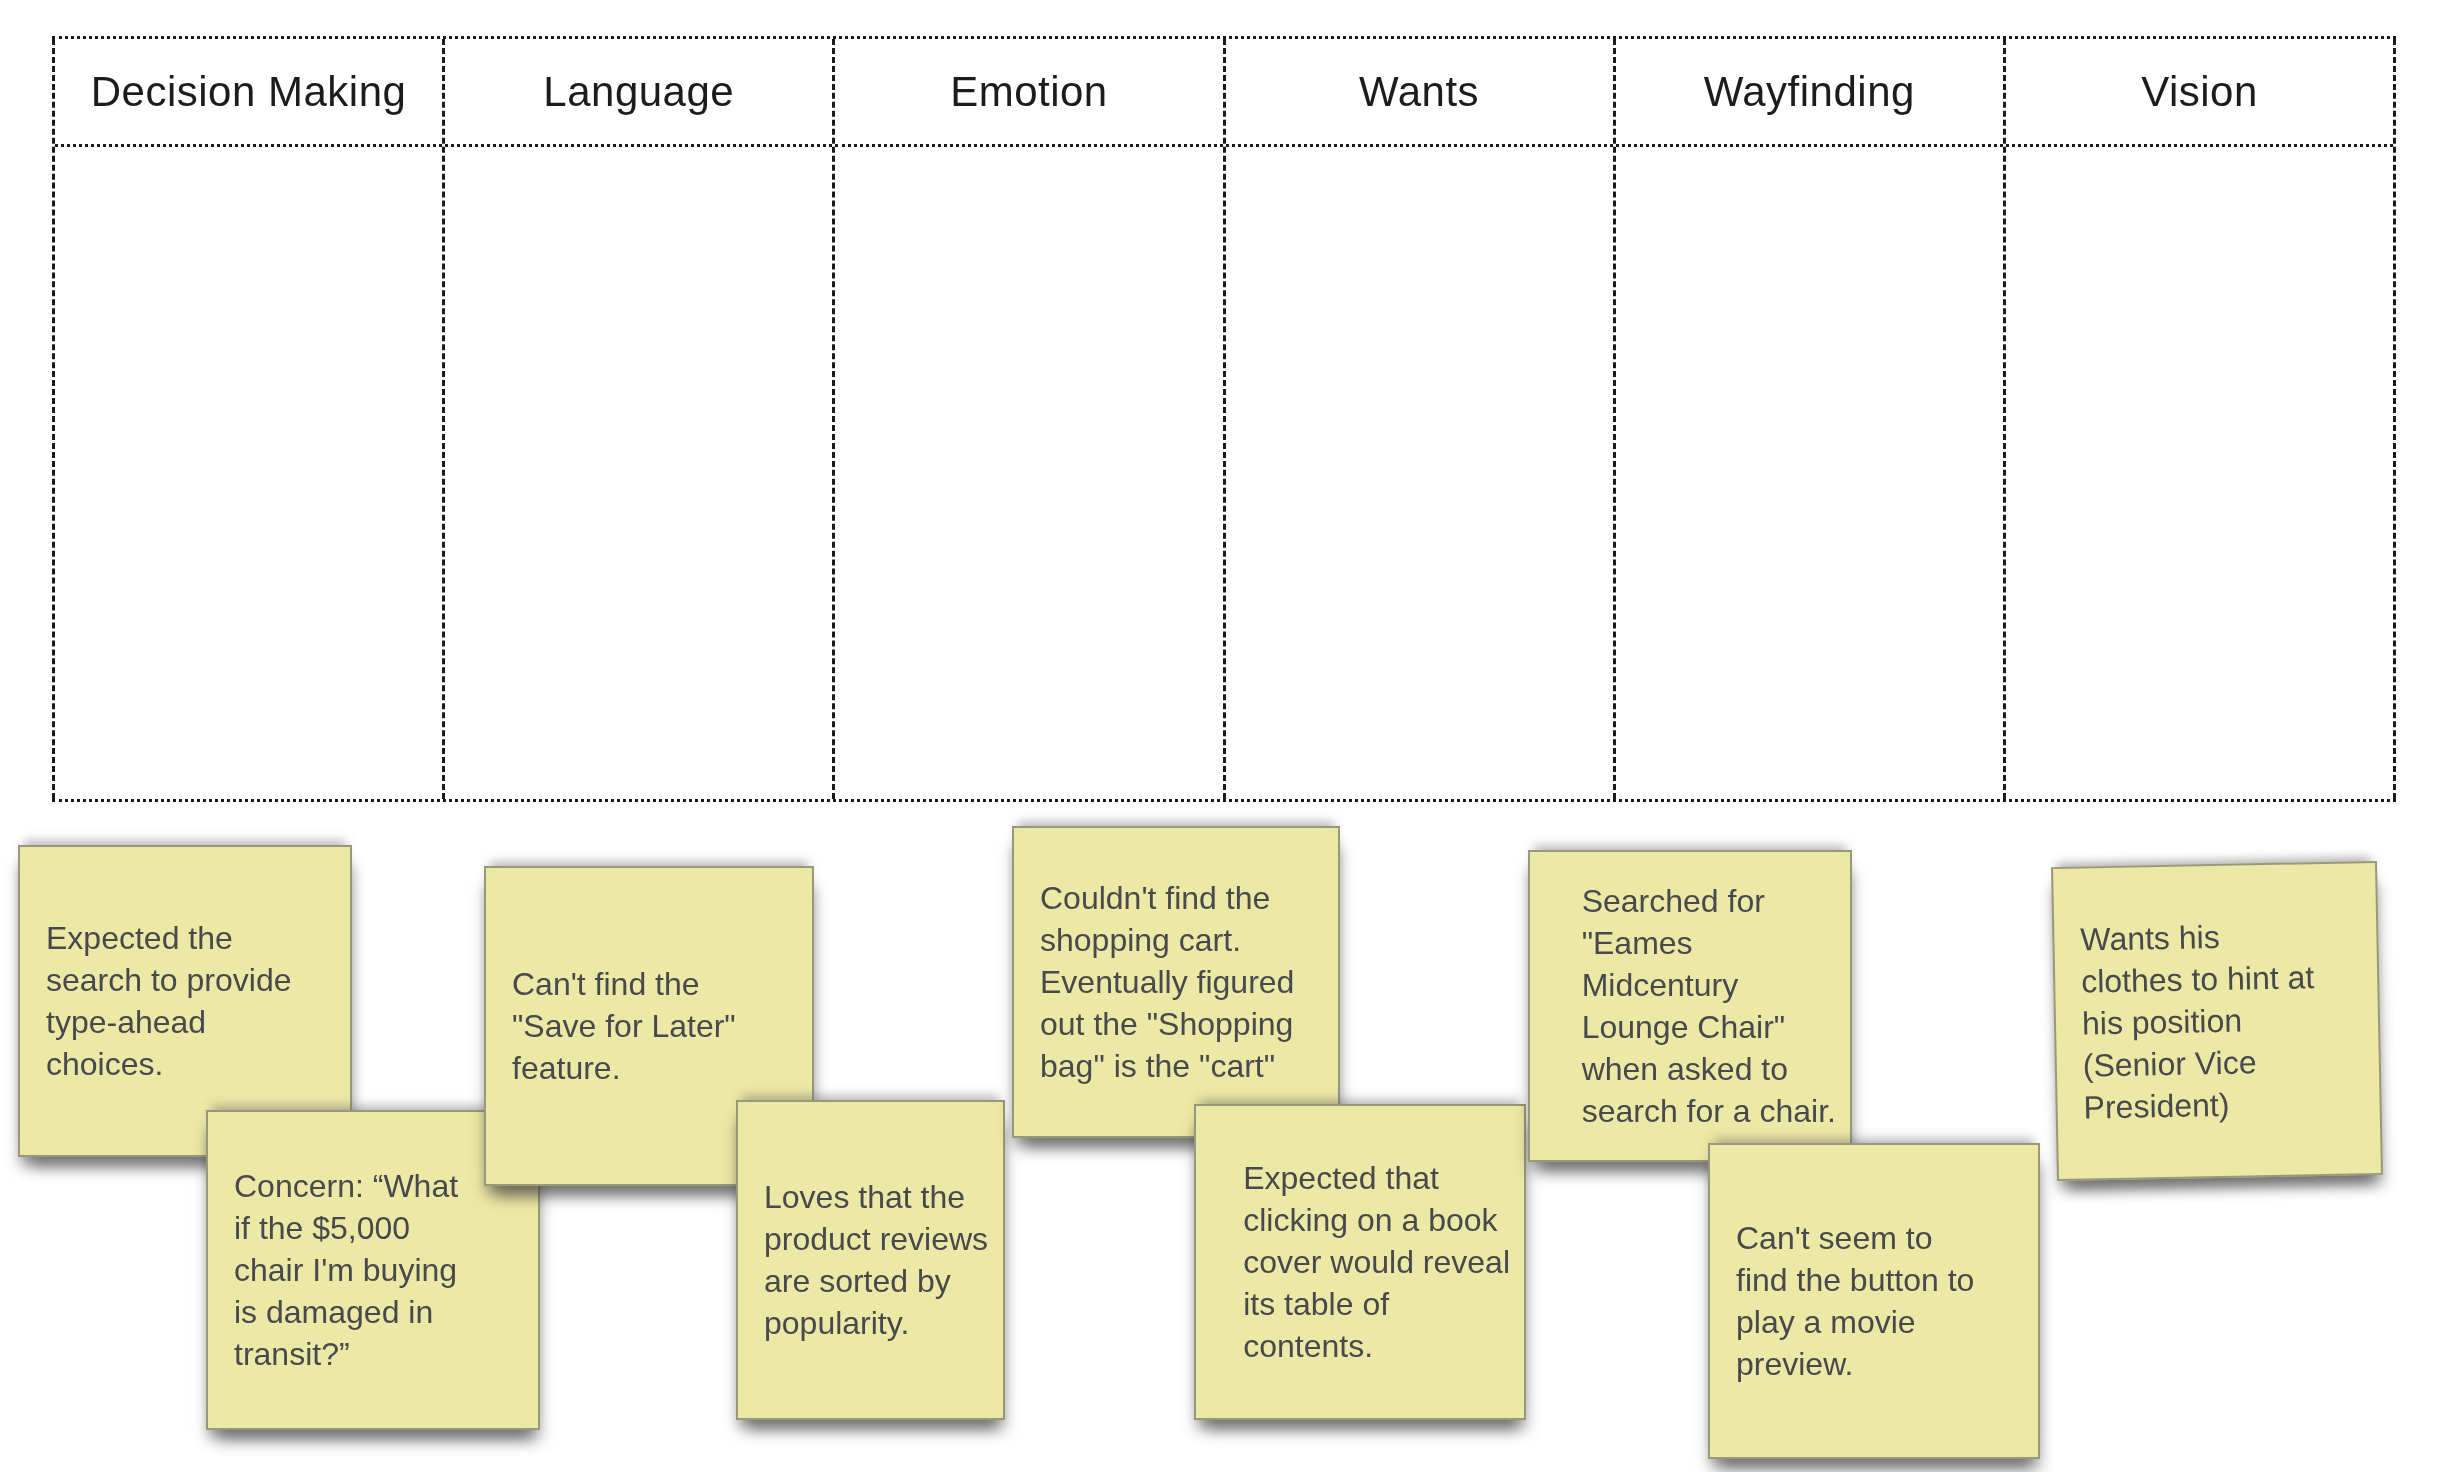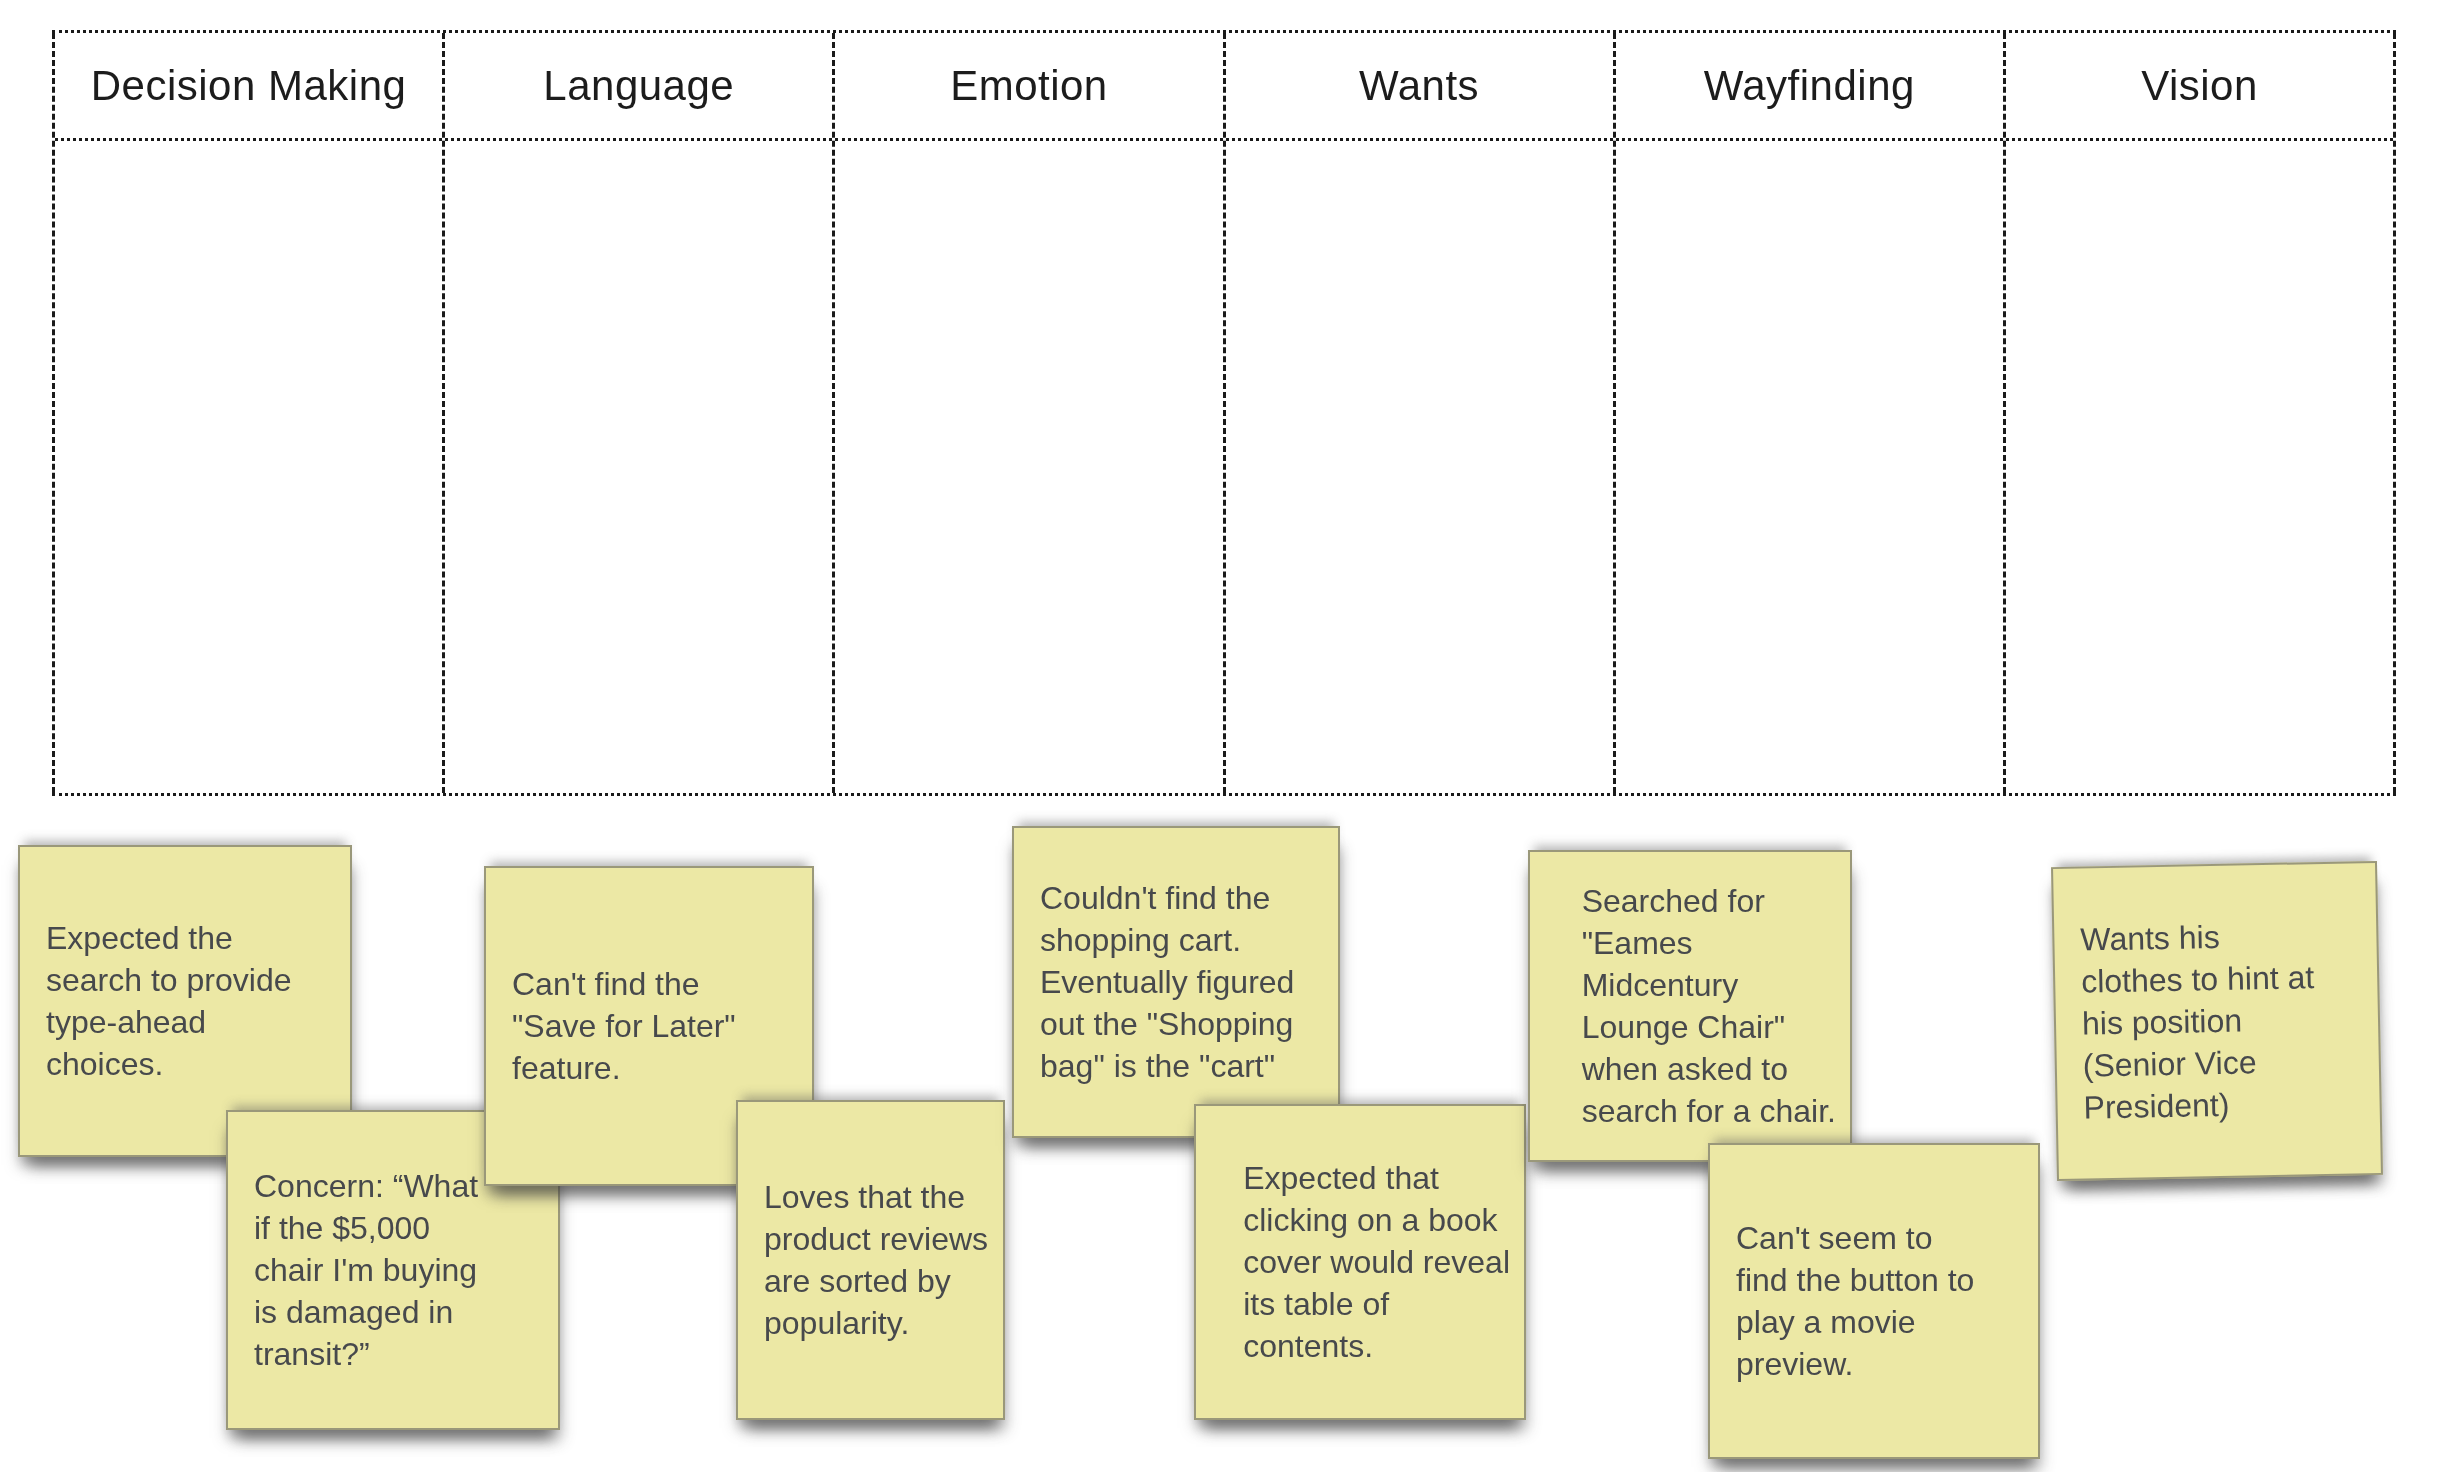--- a/index.html
+++ b/index.html
@@ -14,21 +14,21 @@
     height: 1472px;
     background: #ffffff;
     overflow: hidden;
     font-family: "Liberation Sans", "DejaVu Sans", sans-serif;
   }
 
   
   .board {
     position: absolute;
     left: 52px;
-    top: 30px;
+    top: 36px;
     width: 2344px;
     height: 766px;
     box-sizing: border-box;
     border-top: 3px dotted #1a1a1a;
     border-bottom: 3px dotted #1a1a1a;
     display: flex;
   }
   .col {
     flex: 1 1 0;
     display: flex;
@@ -71,21 +71,21 @@
   }
   .note-text {
     display: block;
     padding: 0 14px 0 26px;
     font-size: 32px;
     line-height: 42px;
     color: #47494c;
     white-space: pre;
   }
   .note-1 { left: 18px;   top: 845px;  width: 334px; height: 312px; z-index: 1; }
-  .note-2 { left: 206px;  top: 1110px; width: 334px; height: 320px; z-index: 2; margin-left: 20px; }
+  .note-2 { left: 206px;  top: 1110px; width: 334px; height: 320px; z-index: 2; }
   .note-3 { left: 484px;  top: 866px;  width: 330px; height: 320px; z-index: 3; }
   .note-4 { left: 736px;  top: 1100px; width: 269px; height: 320px; z-index: 4; }
   .note-5 { left: 1012px; top: 826px;  width: 328px; height: 312px; z-index: 5; }
   .note-6 { left: 1194px; top: 1104px; width: 332px; height: 316px; z-index: 6; justify-content: flex-end; }
   .note-7 { left: 1528px; top: 850px;  width: 324px; height: 312px; z-index: 7; justify-content: flex-end; }
   .note-8 { left: 1708px; top: 1143px; width: 332px; height: 316px; z-index: 8; }
   .note-9 { left: 2054px; top: 864px;  width: 326px; height: 314px; z-index: 9;
             transform: rotate(-1.1deg); }
 </style>
 </head>

